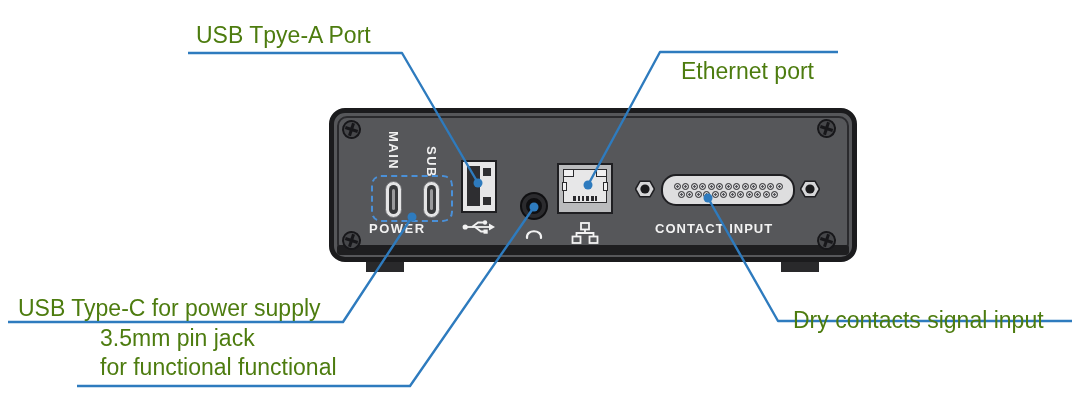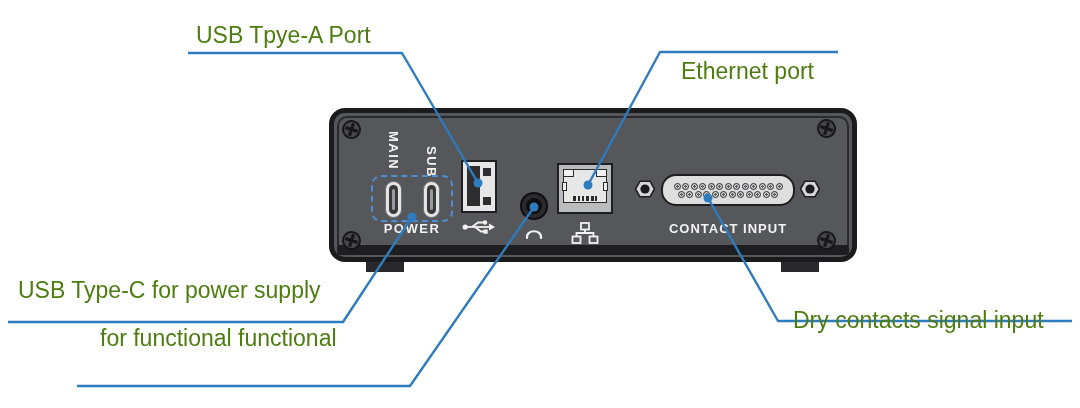--- a/index.html
+++ b/index.html
@@ -33,21 +33,21 @@
   }
   .screw::before { left:1px; right:1px; top:50%; height:2.5px; margin-top:-1.25px; }
   .screw::after  { top:1px; bottom:1px; left:50%; width:2.5px; margin-left:-1.25px; }
 
   
   .panel-text {
     color:#f2f2f2; font-weight:bold; font-size:13px; letter-spacing:1.5px;
     white-space:nowrap;
   }
   .vlabel { position:absolute; transform-origin:0 0; transform:rotate(90deg); }
-  .hlabel { position:absolute; text-align:center; }
+  .hlabel { position:absolute; text-align:left; }
 
   
   .usbc {
     position:absolute; width:17px; height:37px; box-sizing:border-box;
     background:#e4e4e5; border:1.5px solid #6f7073; border-radius:9px;
   }
   .usbc::before {
     content:""; position:absolute; inset:3px; background:#38393b; border-radius:6px;
   }
   .usbc::after {
@@ -243,19 +243,20 @@
       <circle cx="478" cy="183" r="4.5"></circle>
       <circle cx="588" cy="185" r="4.5"></circle>
       <circle cx="412" cy="217" r="4.5"></circle>
       <circle cx="534" cy="207" r="4.5"></circle>
       <circle cx="708" cy="198" r="4.5"></circle>
     </g>
   </svg>
 
   <div class="callout-label" style="left:196px; top:21px;">USB Tpye-A Port</div>
   <div class="callout-label" style="left:681px; top:21px;margin-top:36px;">Ethernet port</div>
-  <div class="callout-label" style="left:18px; top:276px;">USB Type-C for power supply</div>
+  <div class="callout-label" style="left:18px; top:294px;">USB Type-C for power supply</div>
   <div class="callout-label" style="left:100px; top:324px;">
+    <div>3.5mm pin jack</div>
     <div>for functional functional</div>
   </div>
   <div class="callout-label" style="left:793px; top:290px;margin-top:16px;">Dry contacts signal input</div>
 
 </div>
 
 </body></html>

